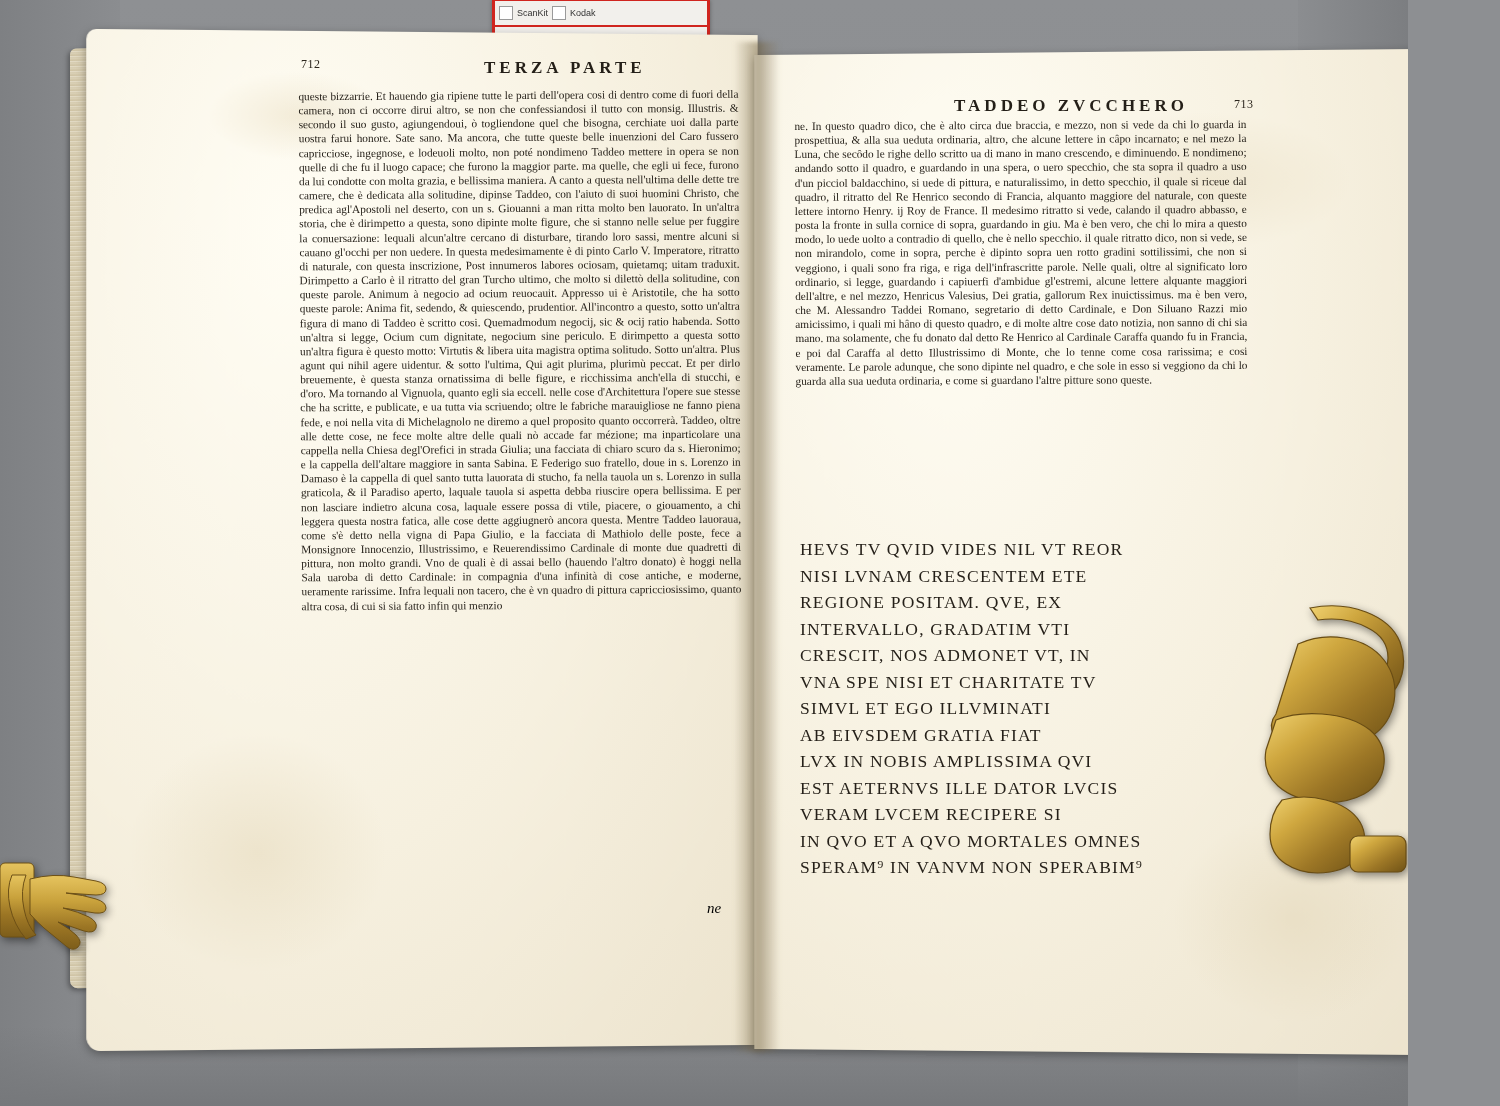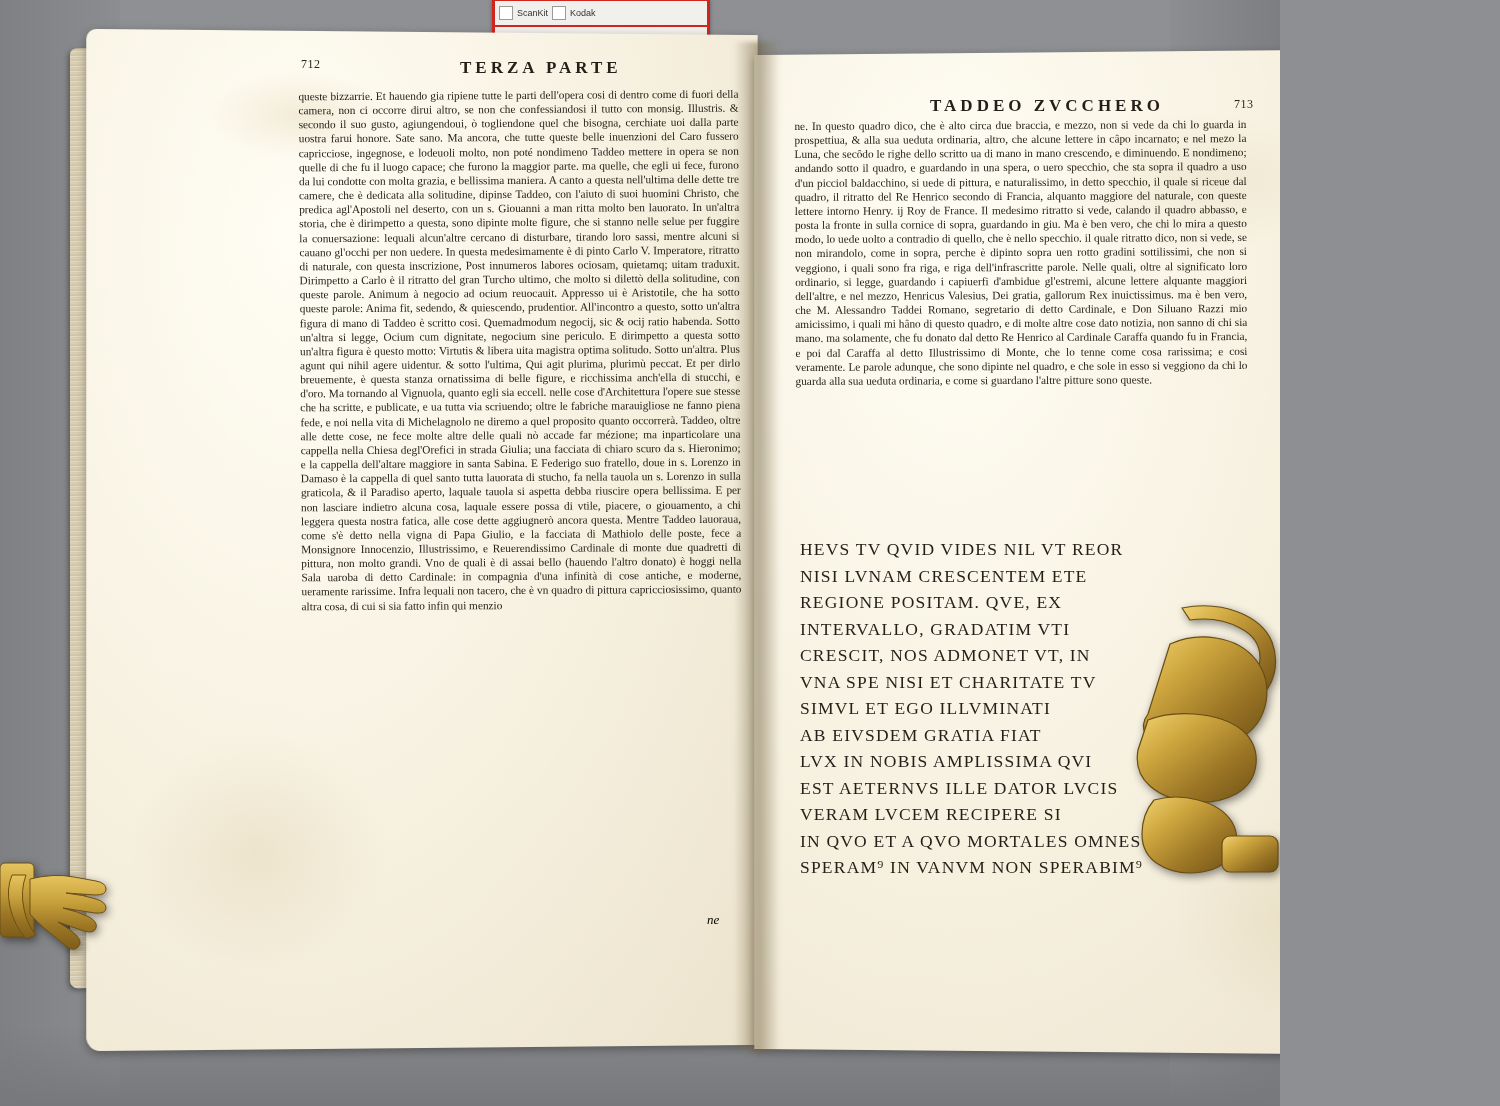--- a/index.html
+++ b/index.html
@@ -2,21 +2,21 @@
 <html><head>
 <meta charset="utf-8">
 <style>
   html, body {
     margin: 0;
     padding: 0;
     background: #8d8f92;
   }
   #page {
     position: relative;
-    width: 1280px;
+    width: 1408px;
     height: 1106px;
     overflow: hidden;
     background: linear-gradient(180deg, #8e9093 0%, #8a8c8f 45%, #85878a 100%);
     font-family: "Liberation Serif", serif;
   }
   
   .surface-left {
     position: absolute;
     left: 0; top: 0; width: 120px; height: 1106px;
     background: linear-gradient(90deg,#7e8083 0%, #8b8d90 100%);
@@ -132,43 +132,43 @@
     letter-spacing: .5px;
     color: #2c261d;
   }
   .running-head {
     position: absolute;
     font-size: 17px;
     letter-spacing: 4px;
     font-weight: bold;
     color: #241f18;
     font-family: "Liberation Serif", serif;
+    margin-left: 24px;
   }
   .body-left {
     left: 300px; top: 88px;
     width: 440px;
     font-size: 11.3px;
     line-height: 14.15px;
     text-align: justify;
     transform: rotate(-0.35deg);
   }
   .body-right {
     left: 795px; top: 118px;
     width: 452px;
     font-size: 11.3px;
     line-height: 14.15px;
     text-align: justify;
     transform: rotate(-0.25deg);
   }
   .body-left p, .body-right p { margin: 0; text-indent: 0; }
   .catchword {
     position: absolute;
-    font-size: 13px;
+    font-size: 15px;
     font-style: italic;
-    margin-top: 12px;
   }
   
   .inscription {
     position: absolute;
     left: 800px; top: 536px;
     width: 470px;
     color: #241f18;
   }
   .inscription .line {
     display: block;

